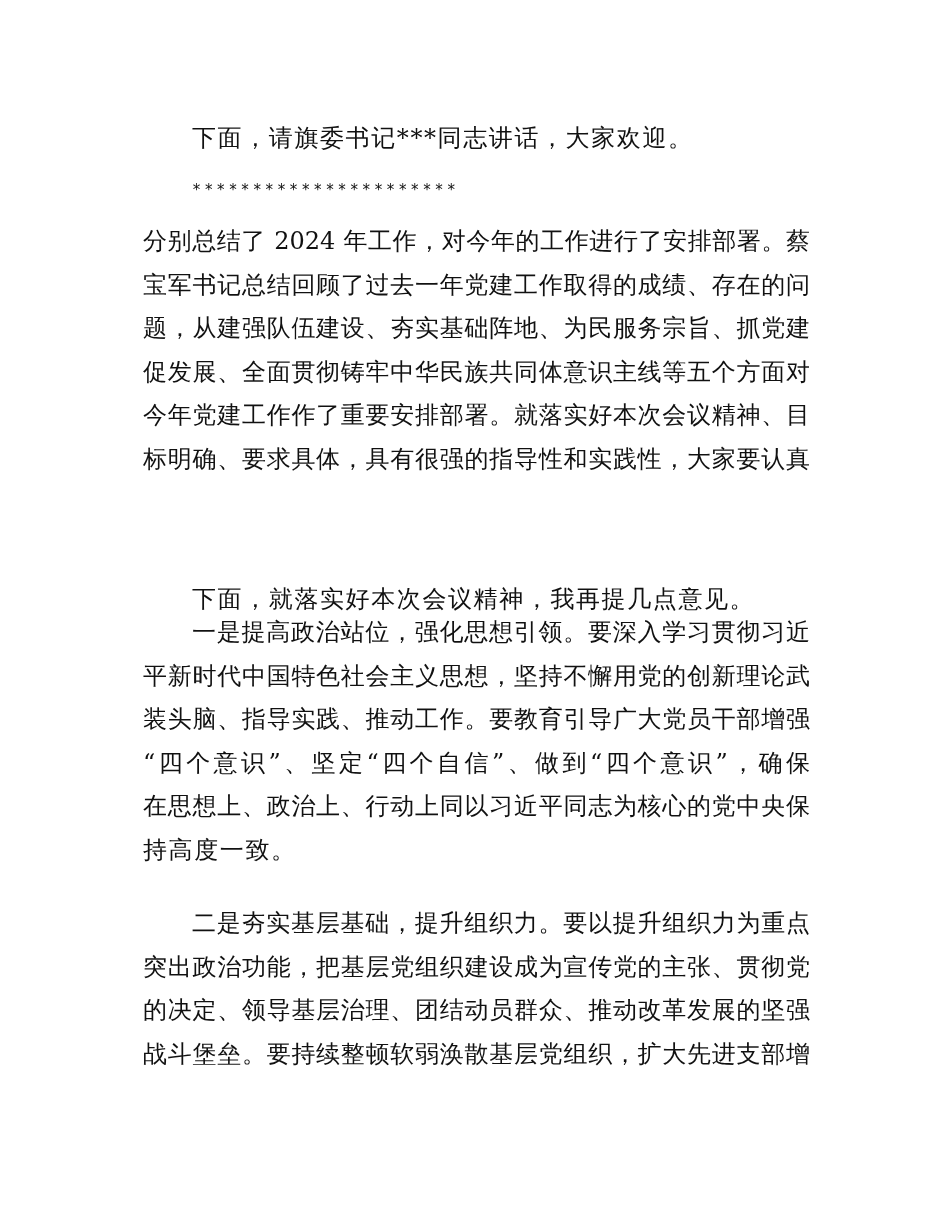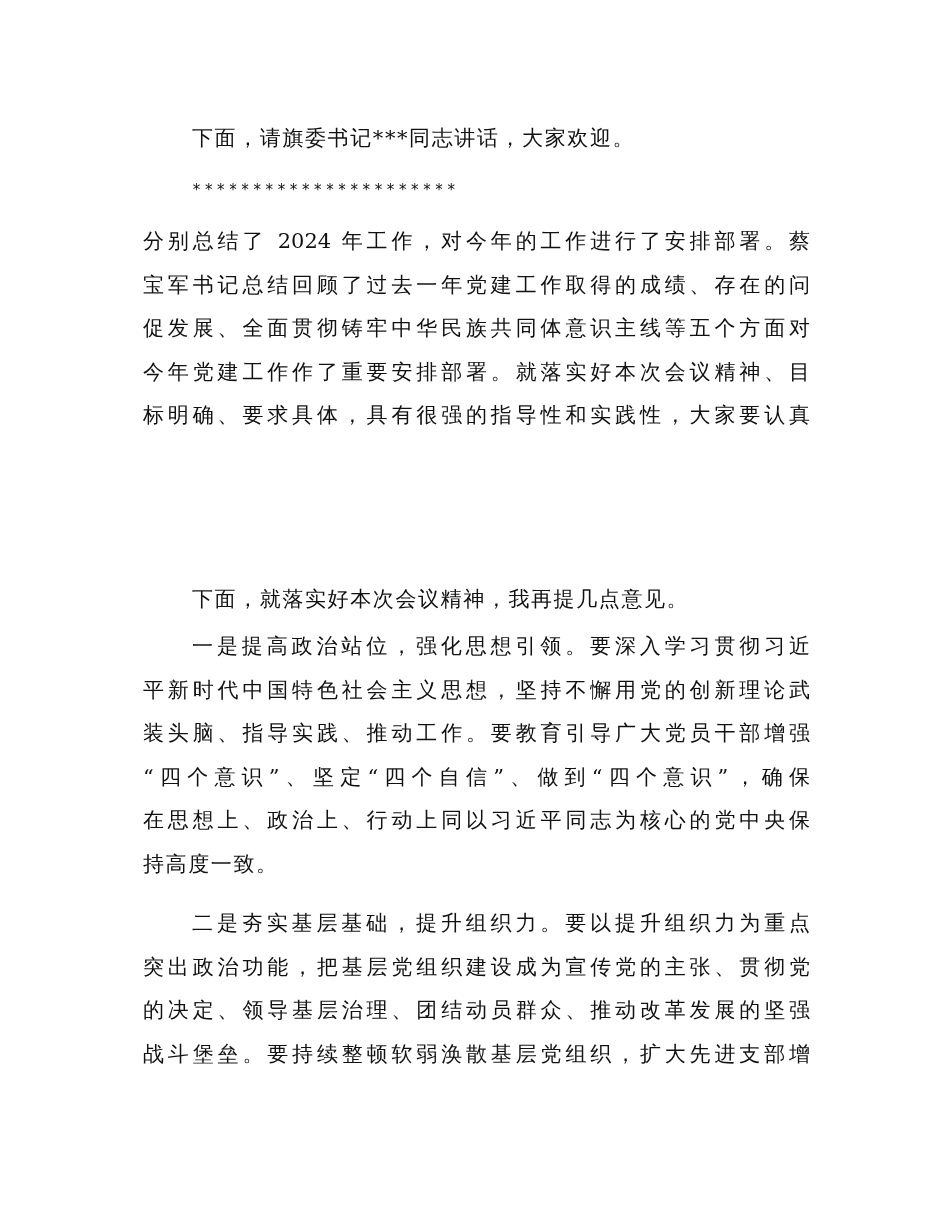--- a/index.html
+++ b/index.html
@@ -26,21 +26,21 @@
   .para {
     position: absolute;
     left: 143px;
     width: 667px;
     margin: 0;
   }
   .line {
     display: block;
     height: 43.5px;
     line-height: 43.5px;
-    font-size: 21px;
+    font-size: 24px;
     white-space: nowrap;
     text-align: justify;
     text-align-last: justify;
     letter-spacing: 0;
   }
   .line.indent {
     padding-left: 49px;
   }
   .line.last {
     text-align: left;
@@ -65,30 +65,31 @@
     <span class="line indent last">下面，请旗委书记***同志讲话，大家欢迎。</span>
   </p>
 
   <p class="para" style="top:169px">
     <span class="line stars">**********************</span>
   </p>
 
   <p class="para" style="top:220px">
     <span class="line">分别总结了 2024 年工作，对今年的工作进行了安排部署。蔡</span>
     <span class="line">宝军书记总结回顾了过去一年党建工作取得的成绩、存在的问</span>
+    <span class="line">题，从建强队伍建设、夯实基础阵地、为民服务宗旨、抓党建</span>
     <span class="line">促发展、全面贯彻铸牢中华民族共同体意识主线等五个方面对</span>
     <span class="line">今年党建工作作了重要安排部署。就落实好本次会议精神、目</span>
     <span class="line">标明确、要求具体，具有很强的指导性和实践性，大家要认真</span>
   </p>
 
   <p class="para" style="top:578px">
     <span class="line indent last">下面，就落实好本次会议精神，我再提几点意见。</span>
   </p>
 
-  <p class="para" style="top:625px">
+  <p class="para" style="top:611px">
     <span class="line indent">一是提高政治站位，强化思想引领。要深入学习贯彻习近</span>
     <span class="line">平新时代中国特色社会主义思想，坚持不懈用党的创新理论武</span>
     <span class="line">装头脑、指导实践、推动工作。要教育引导广大党员干部增强</span>
     <span class="line">“四个意识”、坚定“四个自信”、做到“四个意识”，确保</span>
     <span class="line">在思想上、政治上、行动上同以习近平同志为核心的党中央保</span>
     <span class="line last">持高度一致。</span>
   </p>
 
   <p class="para" style="top:902px">
     <span class="line indent">二是夯实基层基础，提升组织力。要以提升组织力为重点</span>

